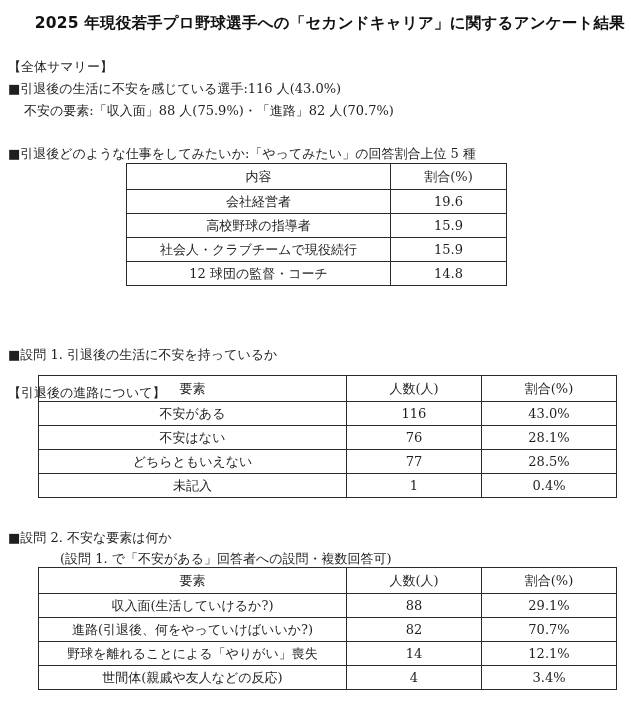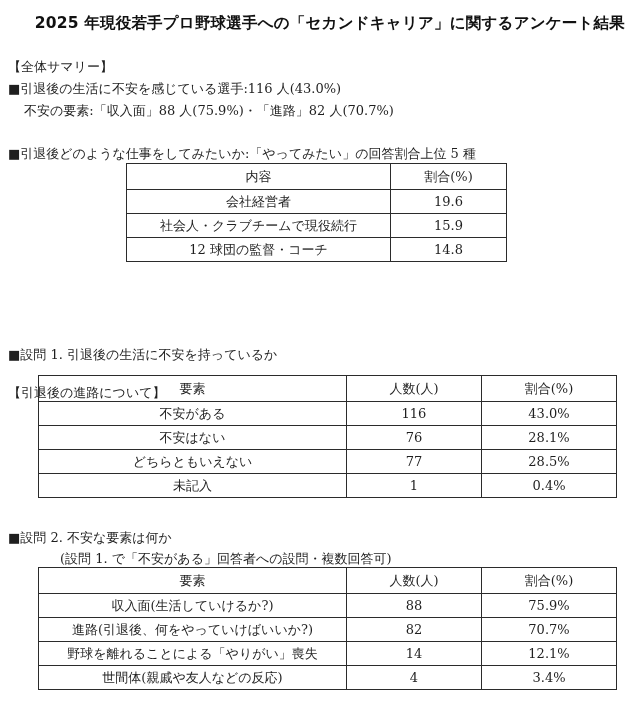--- a/index.html
+++ b/index.html
@@ -81,20 +81,24 @@
   <tbody>
       <tr>
     <th class="col-content">内容</th>
     <th class="col-ratio">割合(%)</th>
   </tr>
   <tr>
     <td>会社経営者</td>
     <td>19.6</td>
   </tr>
   <tr>
+    <td>高校野球の指導者</td>
+    <td>15.9</td>
+  </tr>
+  <tr>
     <td>社会人・クラブチームで現役続行</td>
     <td>15.9</td>
   </tr>
   <tr>
     <td>12 球団の監督・コーチ</td>
     <td>14.8</td>
   </tr>
 </tbody>
   </table>
 
@@ -137,21 +141,21 @@
 <table class="q2-table">
   <tbody>
       <tr>
     <th class="col-factor">要素</th>
     <th class="col-count">人数(人)</th>
     <th class="col-pct">割合(%)</th>
   </tr>
   <tr>
     <td>収入面(生活していけるか?)</td>
     <td>88</td>
-    <td>75.9%</td>
+    <td>29.1%</td>
   </tr>
   <tr>
     <td>進路(引退後、何をやっていけばいいか?)</td>
     <td>82</td>
     <td>70.7%</td>
   </tr>
   <tr>
     <td>野球を離れることによる「やりがい」喪失</td>
     <td>14</td>
     <td>12.1%</td>

